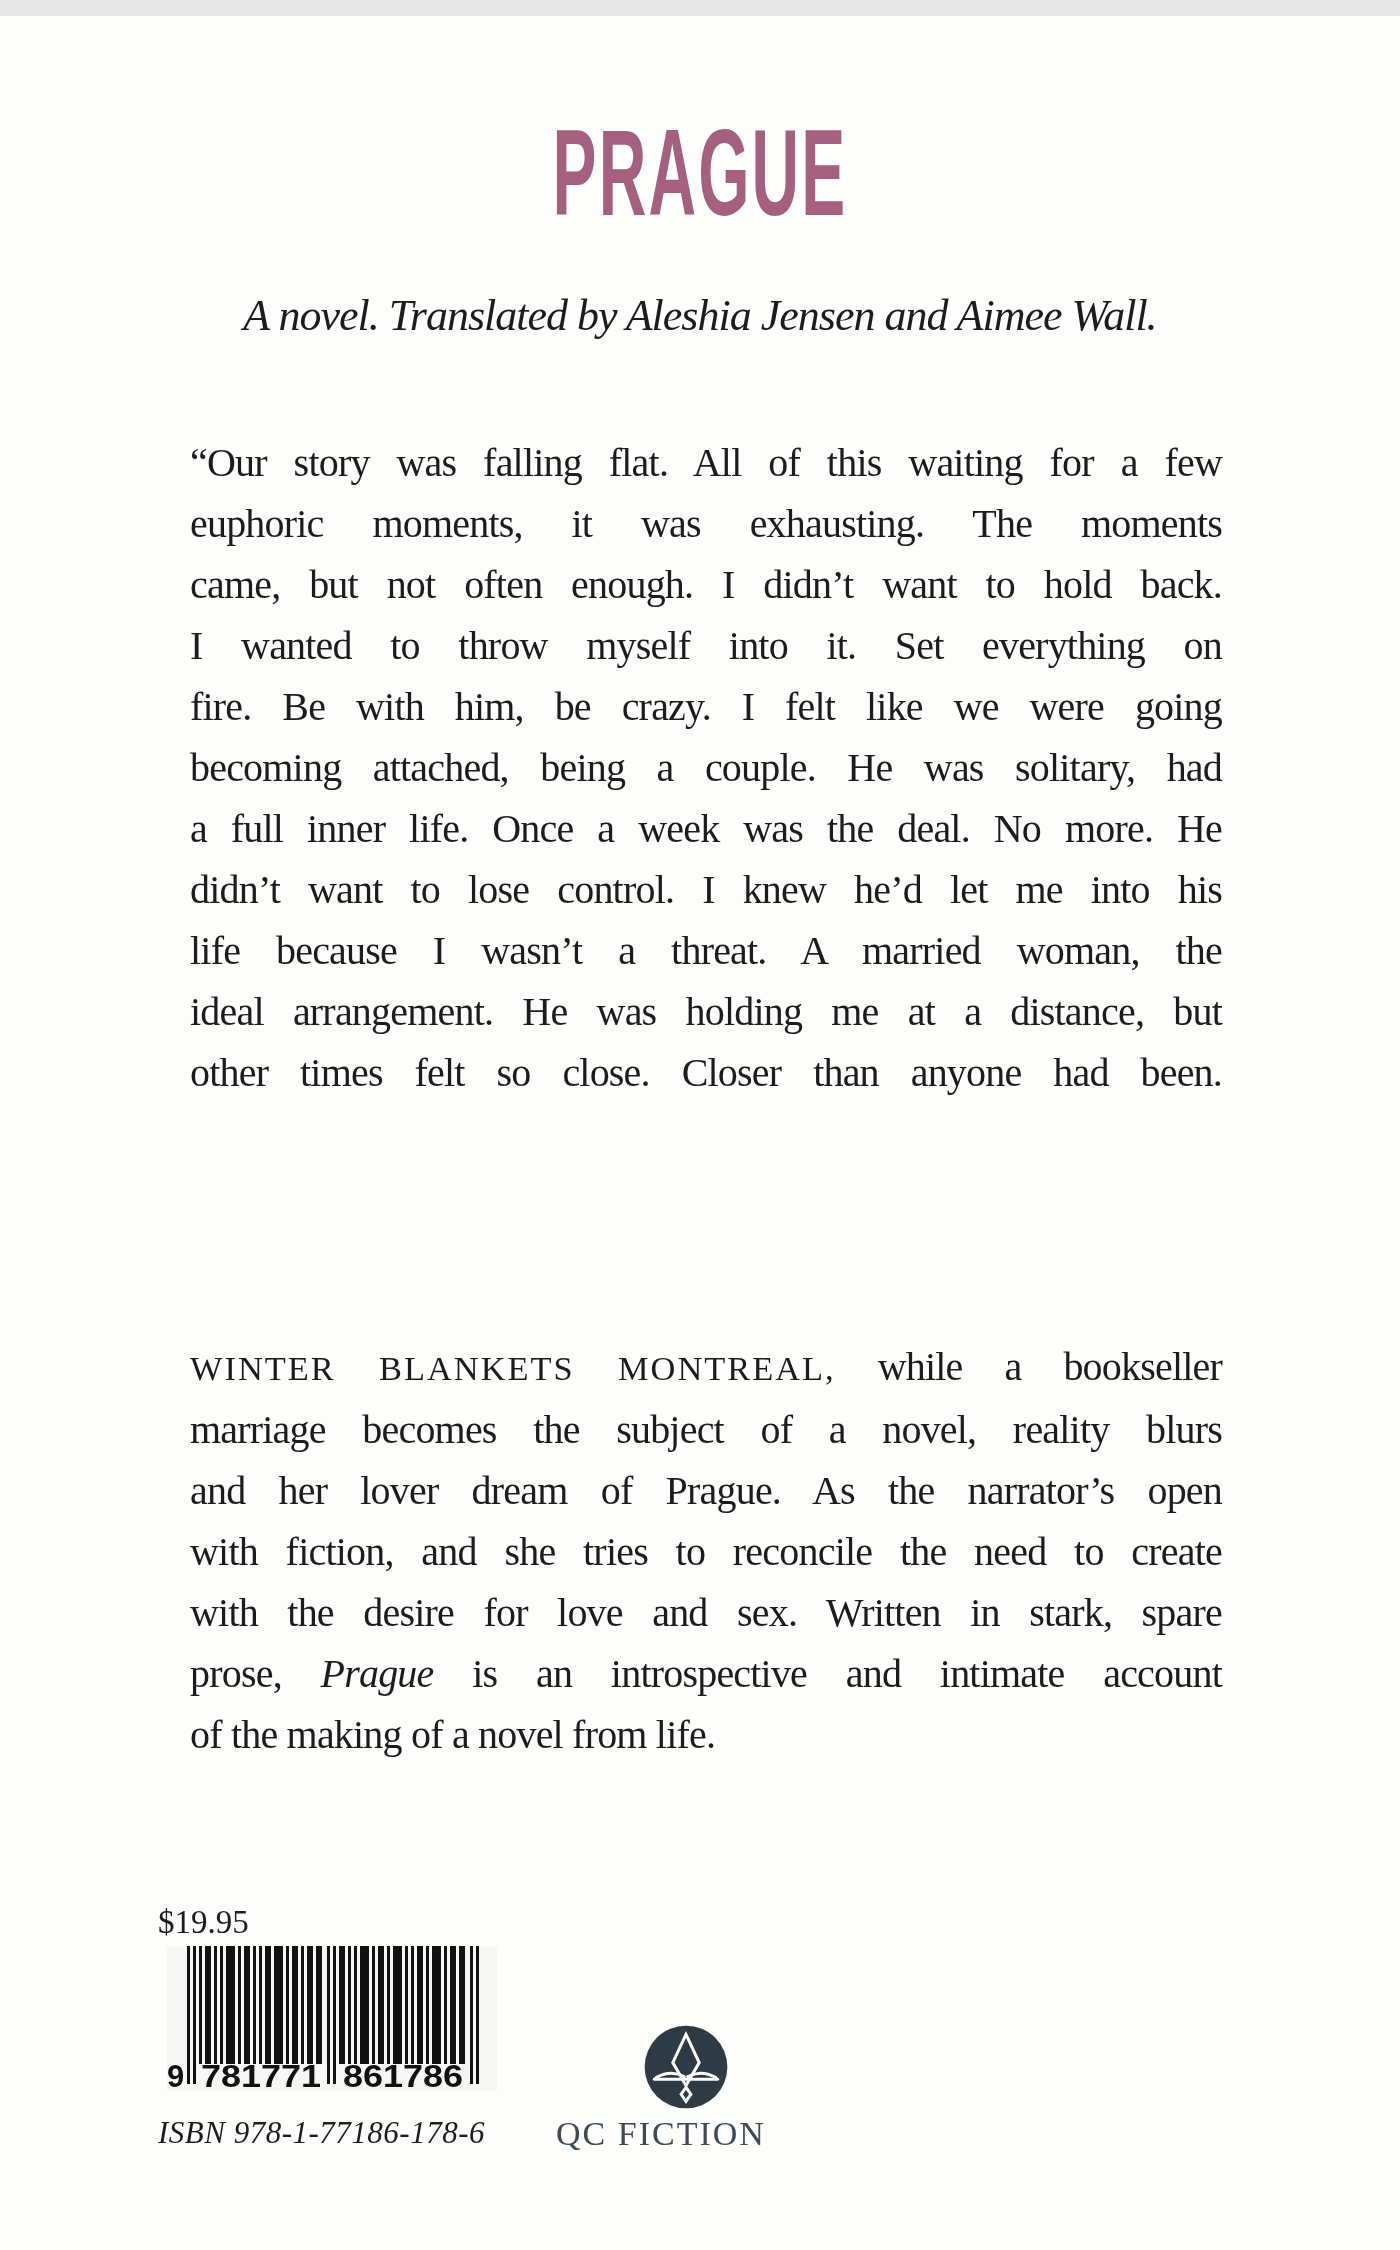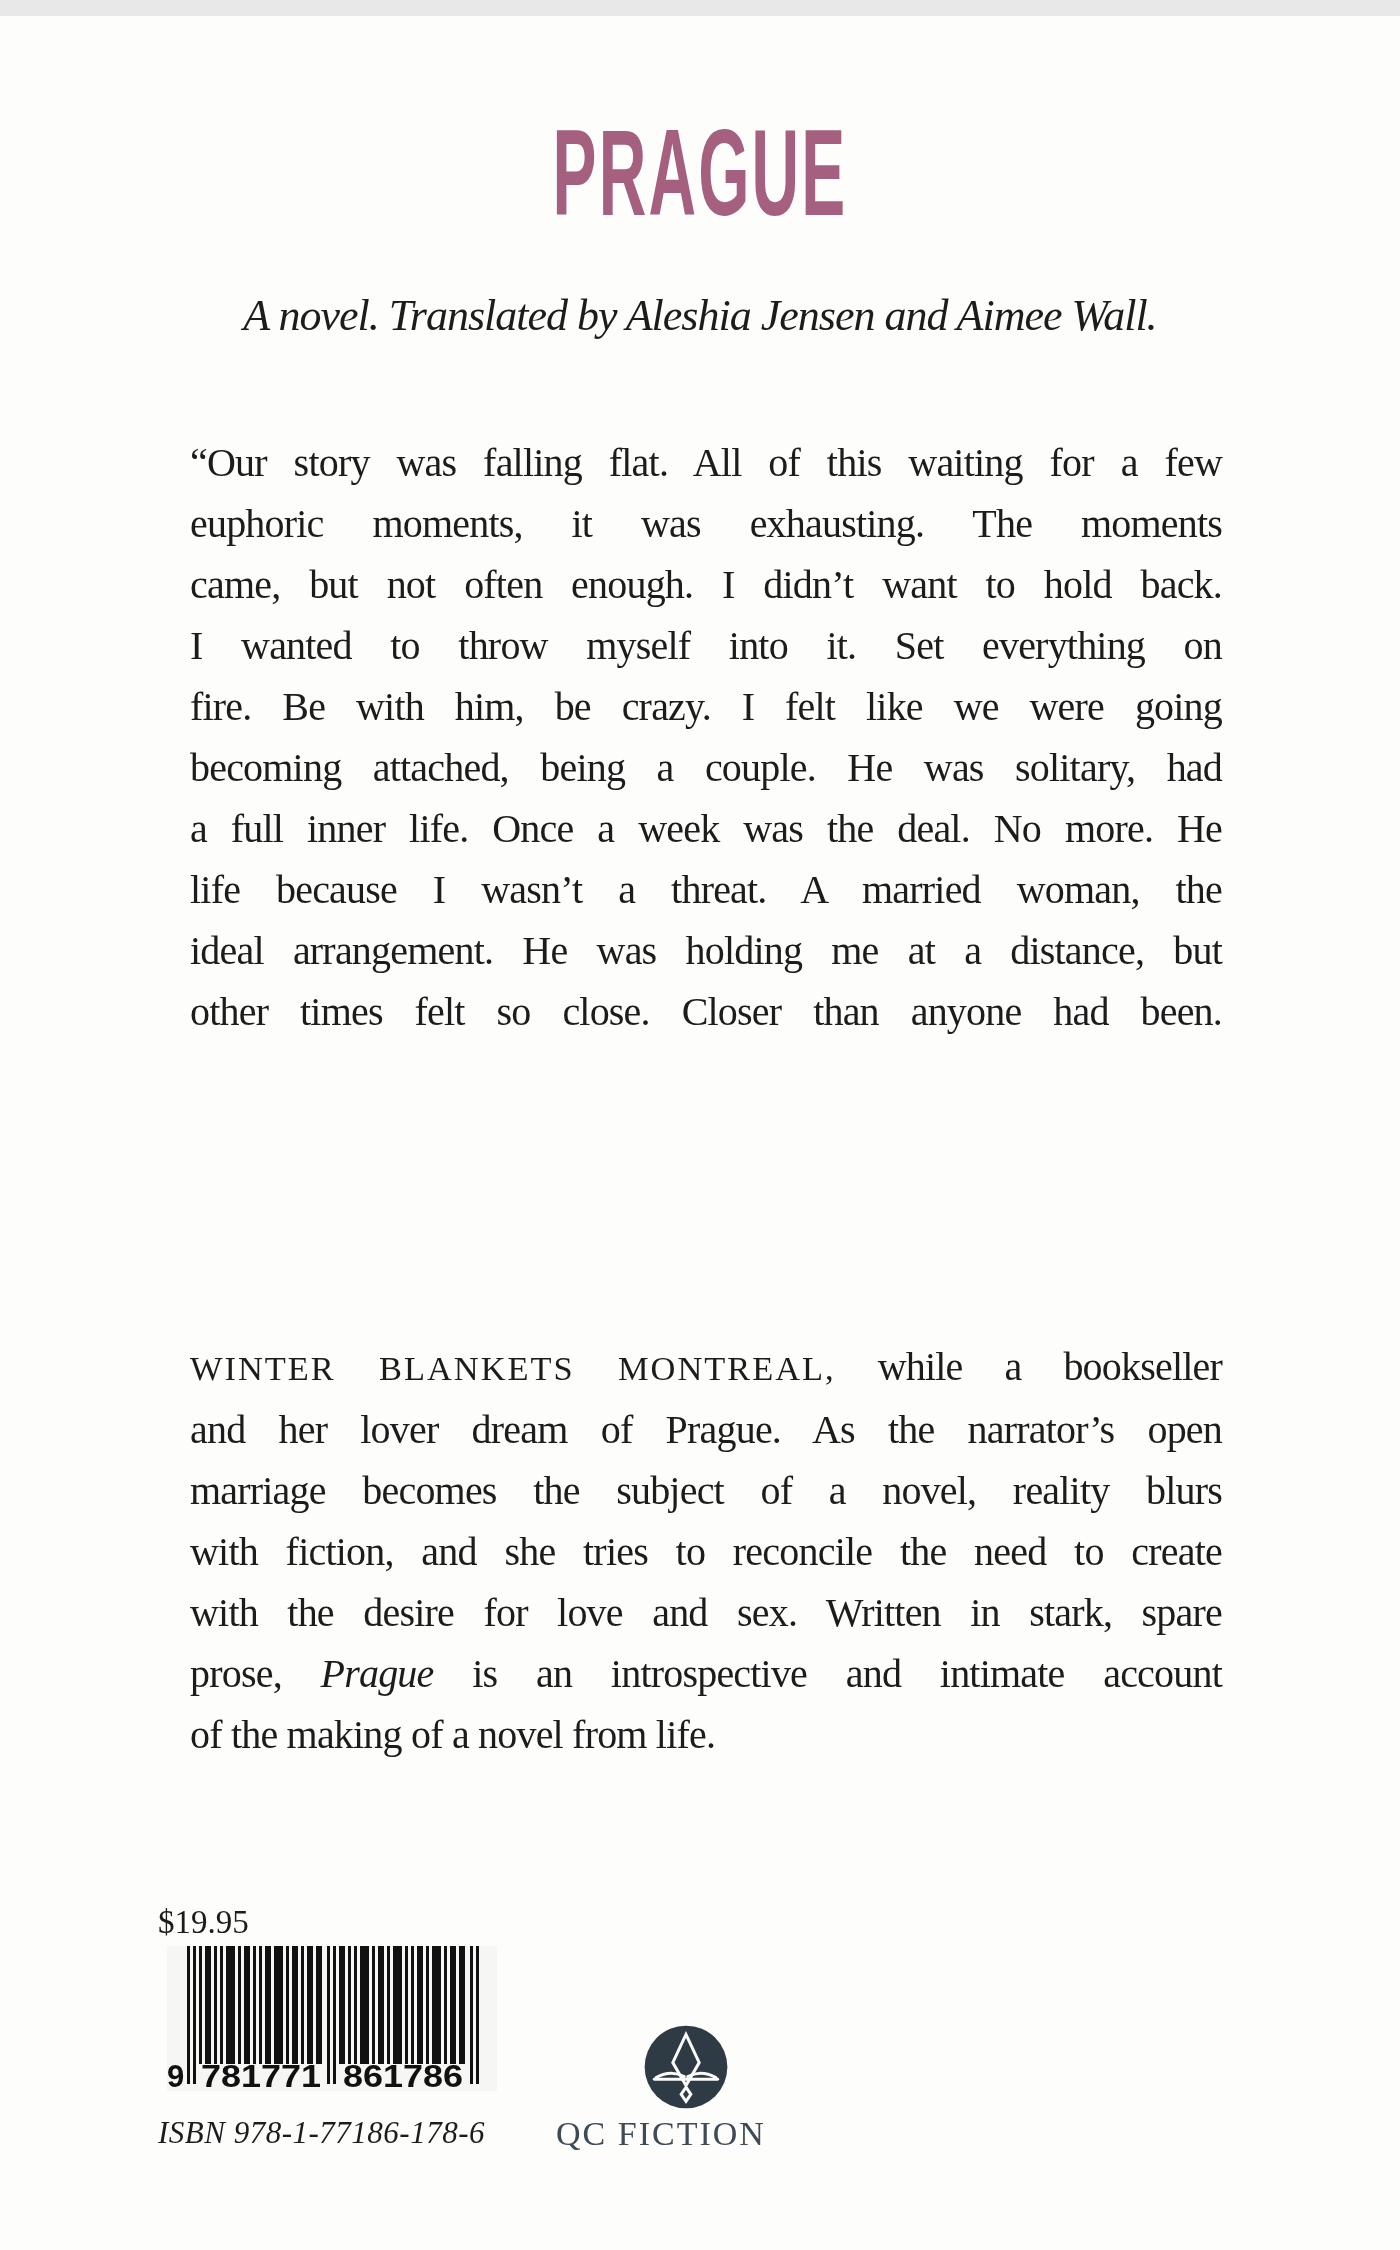--- a/index.html
+++ b/index.html
@@ -114,29 +114,30 @@
   <div class="subtitle">A novel. Translated by Aleshia Jensen and Aimee Wall.</div>
 
   <div class="textblock quote">
       <div class="tline">“Our story was falling flat. All of this waiting for a few</div>
       <div class="tline">euphoric moments, it was exhausting. The moments</div>
       <div class="tline">came, but not often enough. I didn’t want to hold back.</div>
       <div class="tline">I wanted to throw myself into it. Set everything on</div>
       <div class="tline">fire. Be with him, be crazy. I felt like we were going</div>
       <div class="tline">becoming attached, being a couple. He was solitary, had</div>
       <div class="tline">a full inner life. Once a week was the deal. No more. He</div>
+      <div class="tline">didn’t want to lose control. I knew he’d let me into his</div>
       <div class="tline">life because I wasn’t a threat. A married woman, the</div>
       <div class="tline">ideal arrangement. He was holding me at a distance, but</div>
       <div class="tline">other times felt so close. Closer than anyone had been.</div>
     </div>
 
   <div class="textblock desc">
       <div class="tline"><span class="sc">WINTER BLANKETS MONTREAL,</span><span> while a bookseller</span></div>
+      <div class="tline">marriage becomes the subject of a novel, reality blurs</div>
       <div class="tline">and her lover dream of Prague. As the narrator’s open</div>
-      <div class="tline">marriage becomes the subject of a novel, reality blurs</div>
       <div class="tline">with fiction, and she tries to reconcile the need to create</div>
       <div class="tline">with the desire for love and sex. Written in stark, spare</div>
       <div class="tline"><span>prose, </span><span class="it">Prague</span><span> is an introspective and intimate account</span></div>
       <div class="tline tlast">of the making of a novel from life.</div>
     </div>
 
   <div class="barcode-block">
     <div class="price">$19.95</div>
 
     <svg class="barcode" viewBox="0 0 330 145" xmlns="http://www.w3.org/2000/svg" aria-hidden="true">

